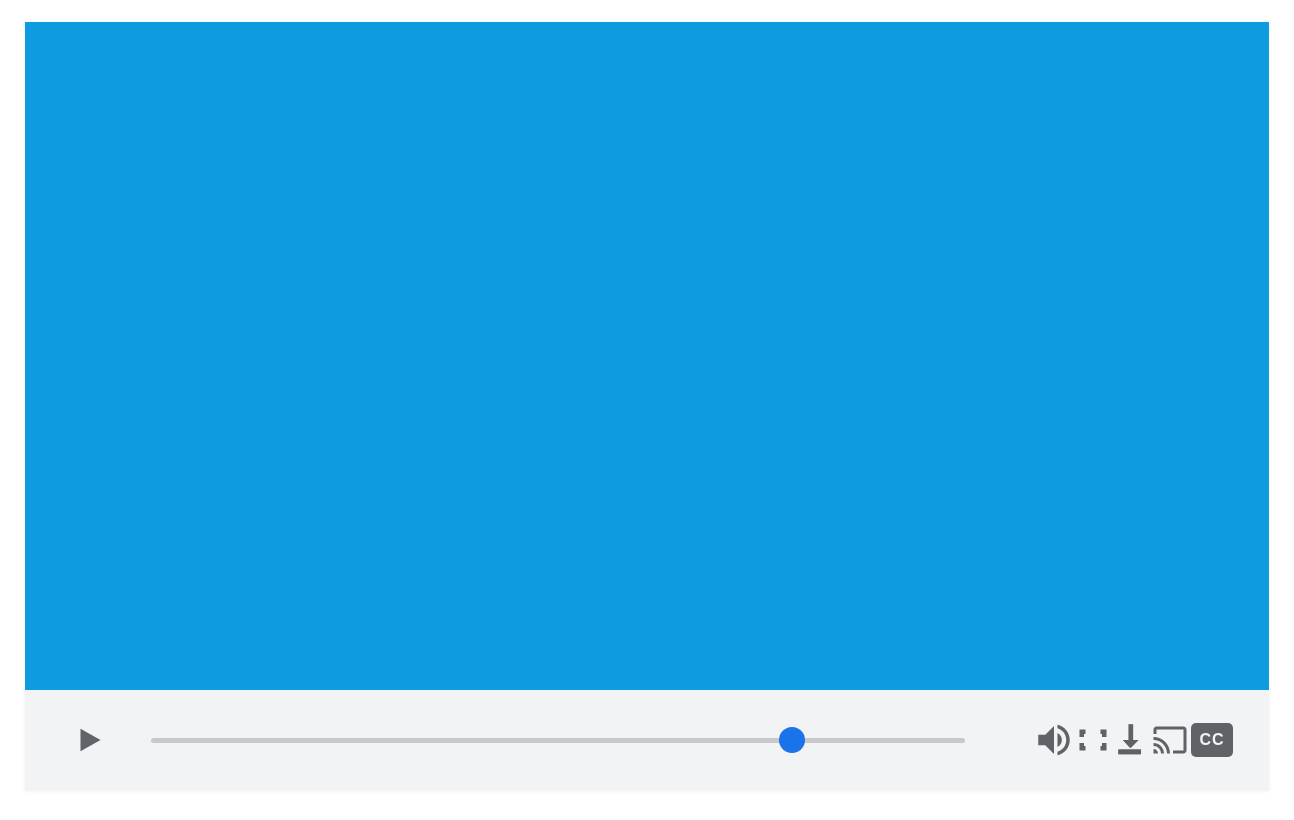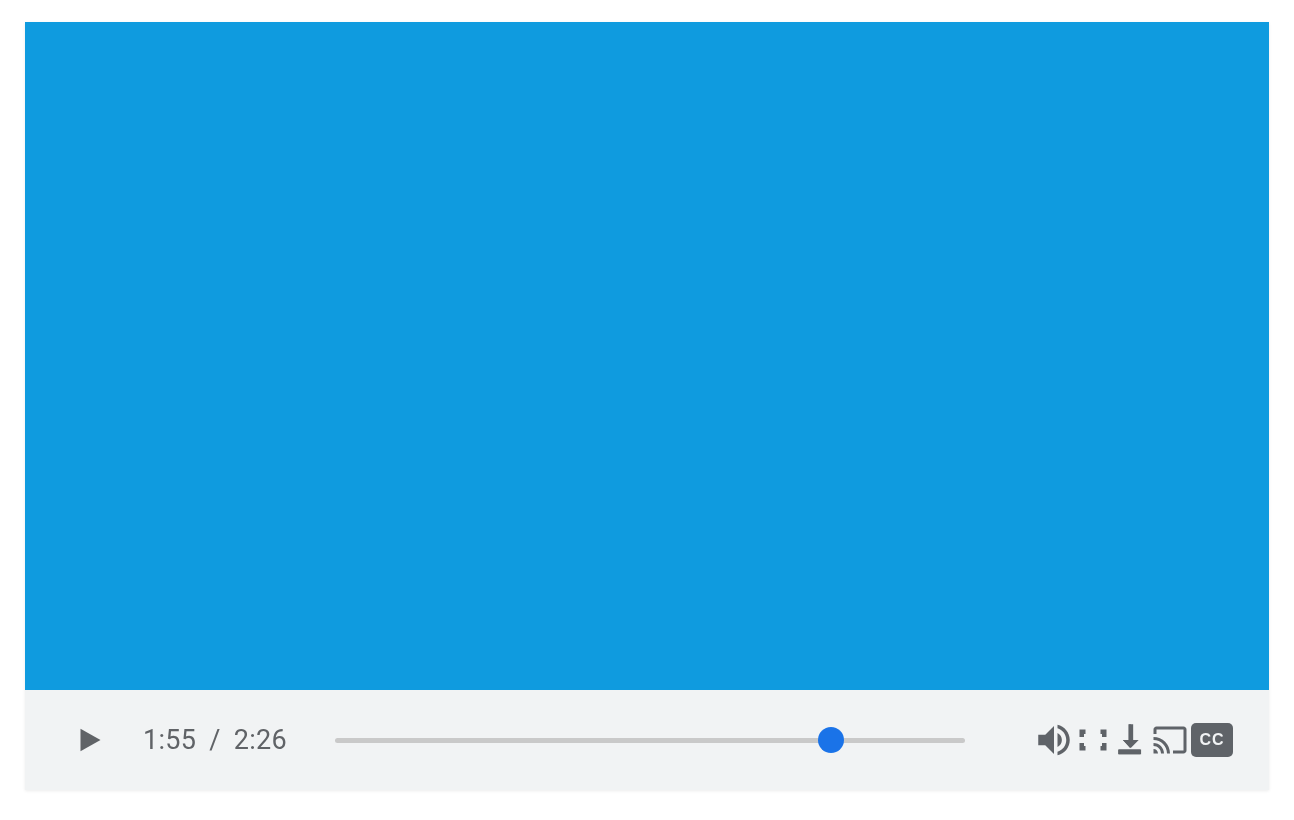--- a/index.html
+++ b/index.html
@@ -122,25 +122,20 @@
 
   <div class="controls-bar">
 
     <div class="controls-left">
       <div class="play-button">
         <svg viewBox="0 0 24 24">
           <path d="M6 3 L22 12 L6 21 Z"></path>
         </svg>
       </div>
 
-      <div class="time-display">
-        <span>1:55</span>
-        <span class="time-sep">/</span>
-        <span>2:26</span>
-      </div>
     </div>
 
     <div class="scrubber">
       <div class="scrubber-track">
         <div class="scrubber-thumb" style="left:78.7%"></div>
       </div>
     </div>
 
     <div class="controls-right">
 

